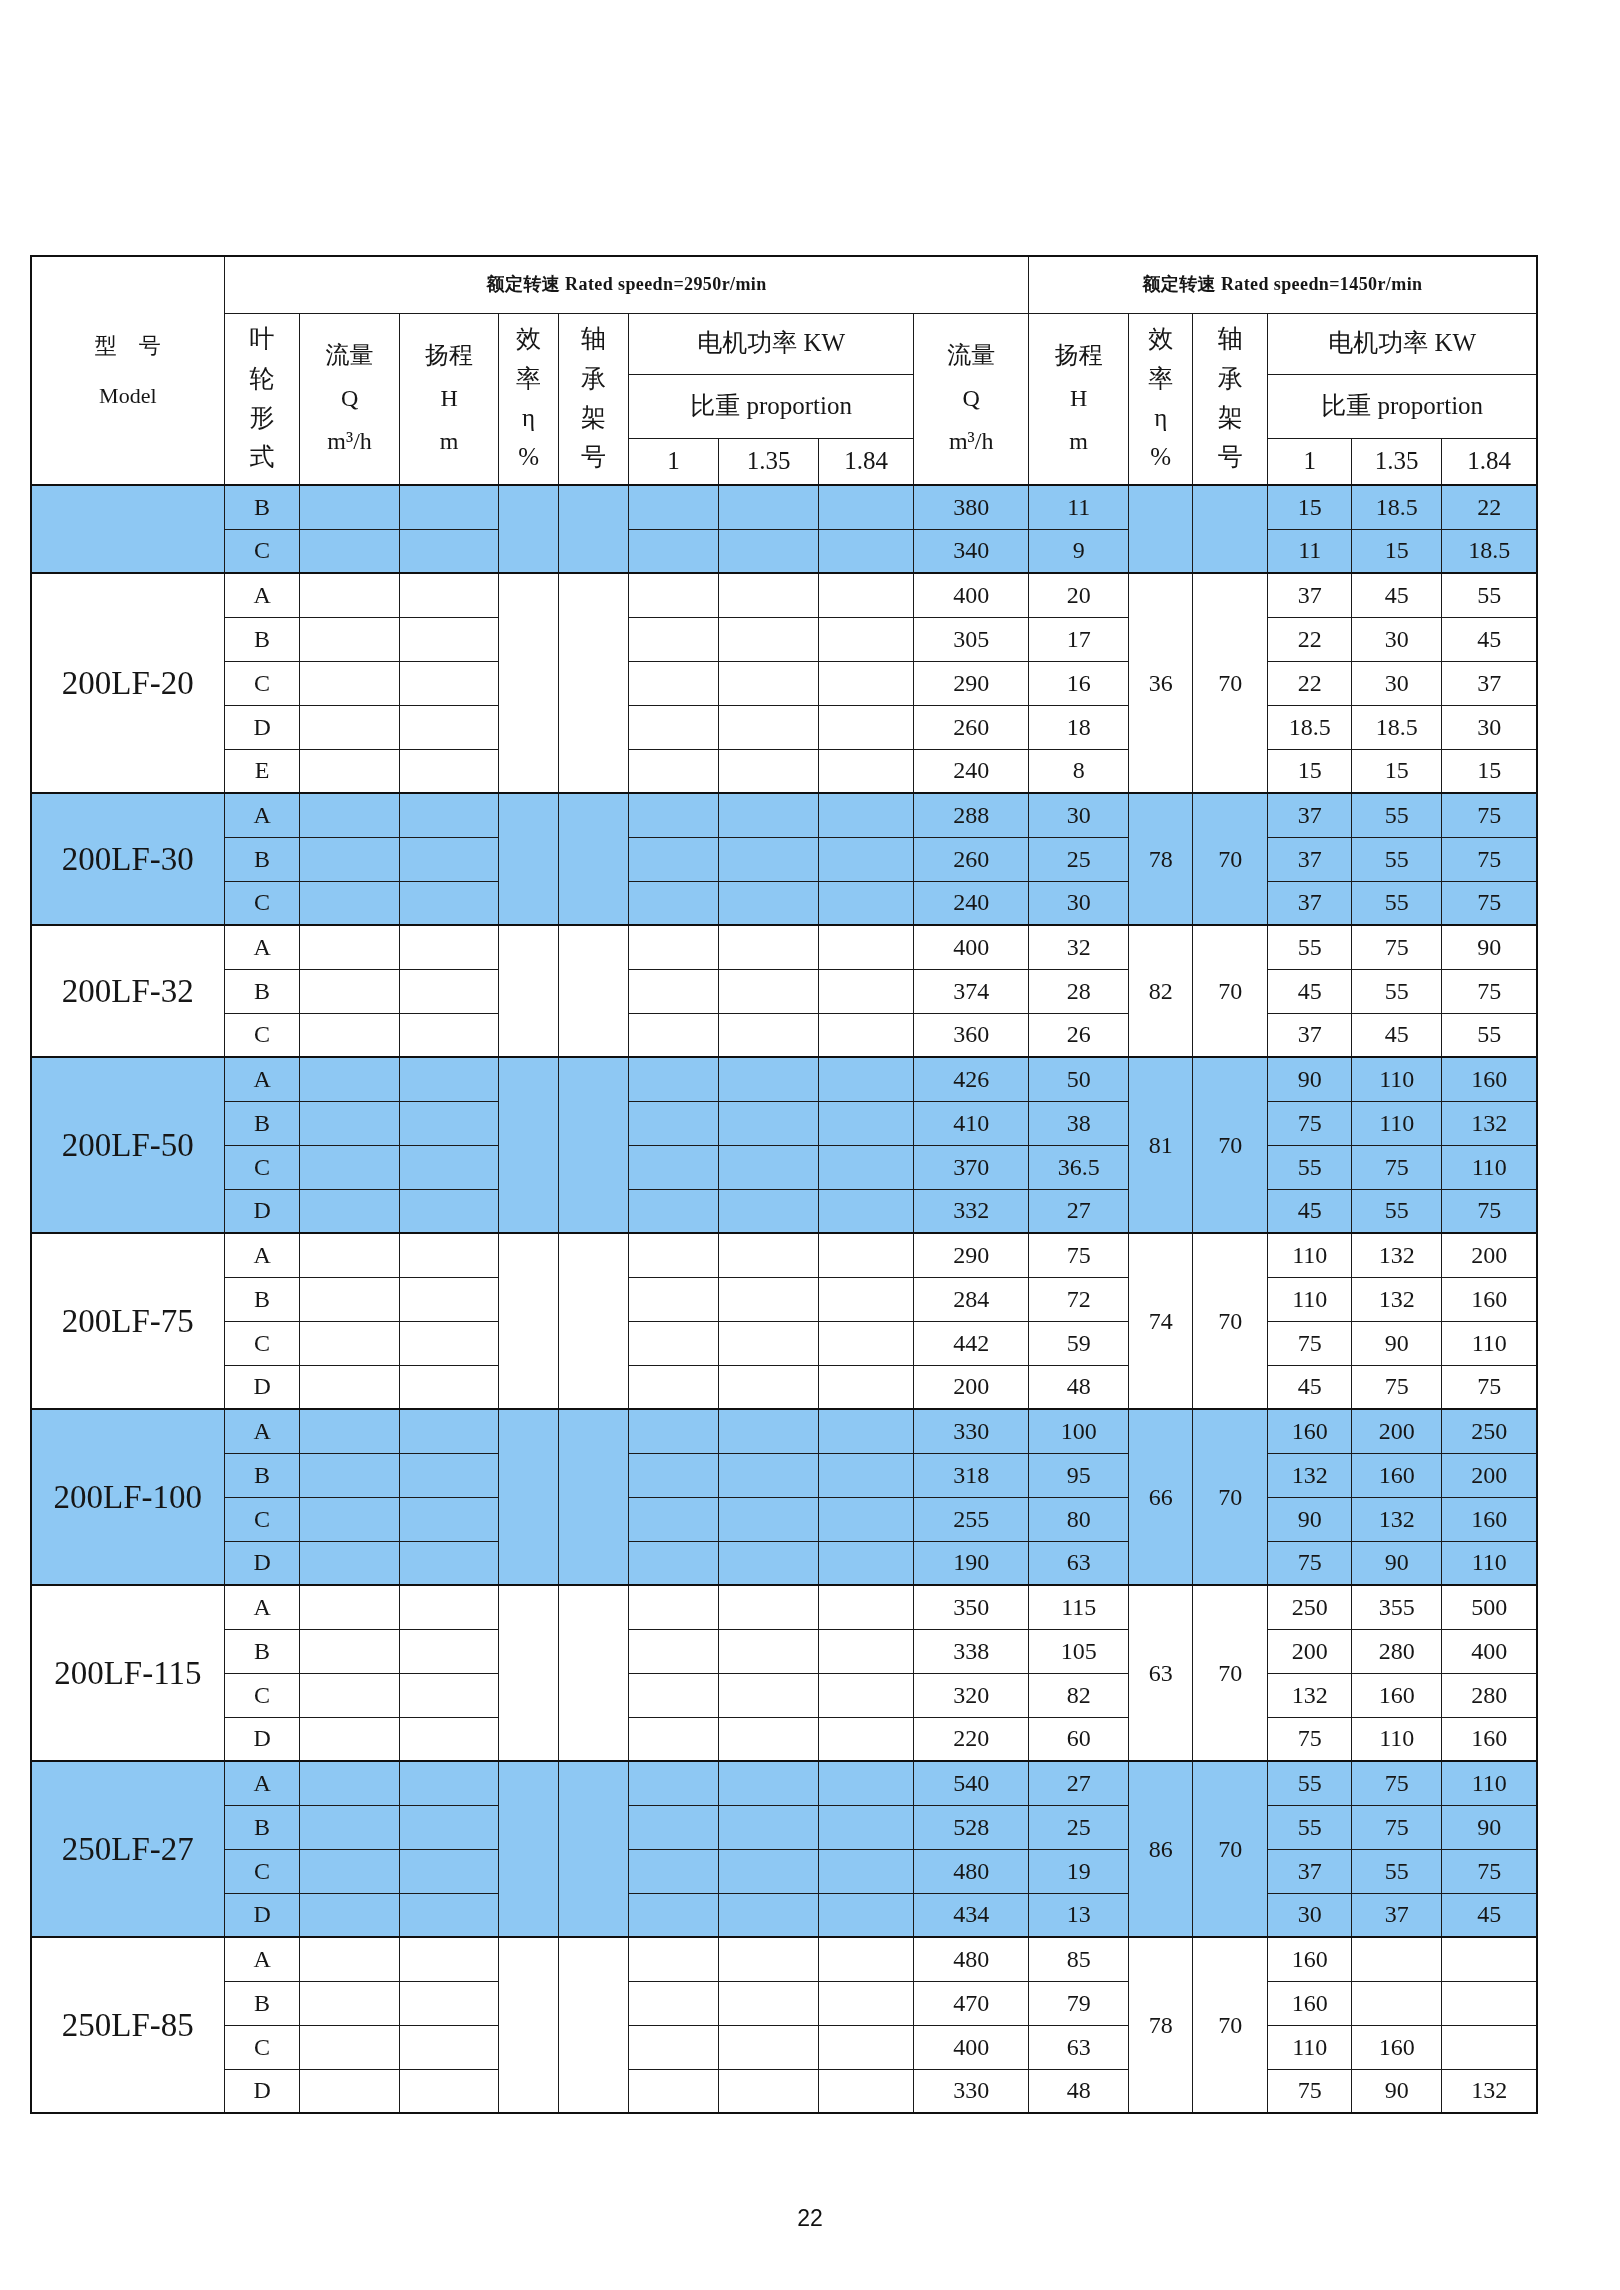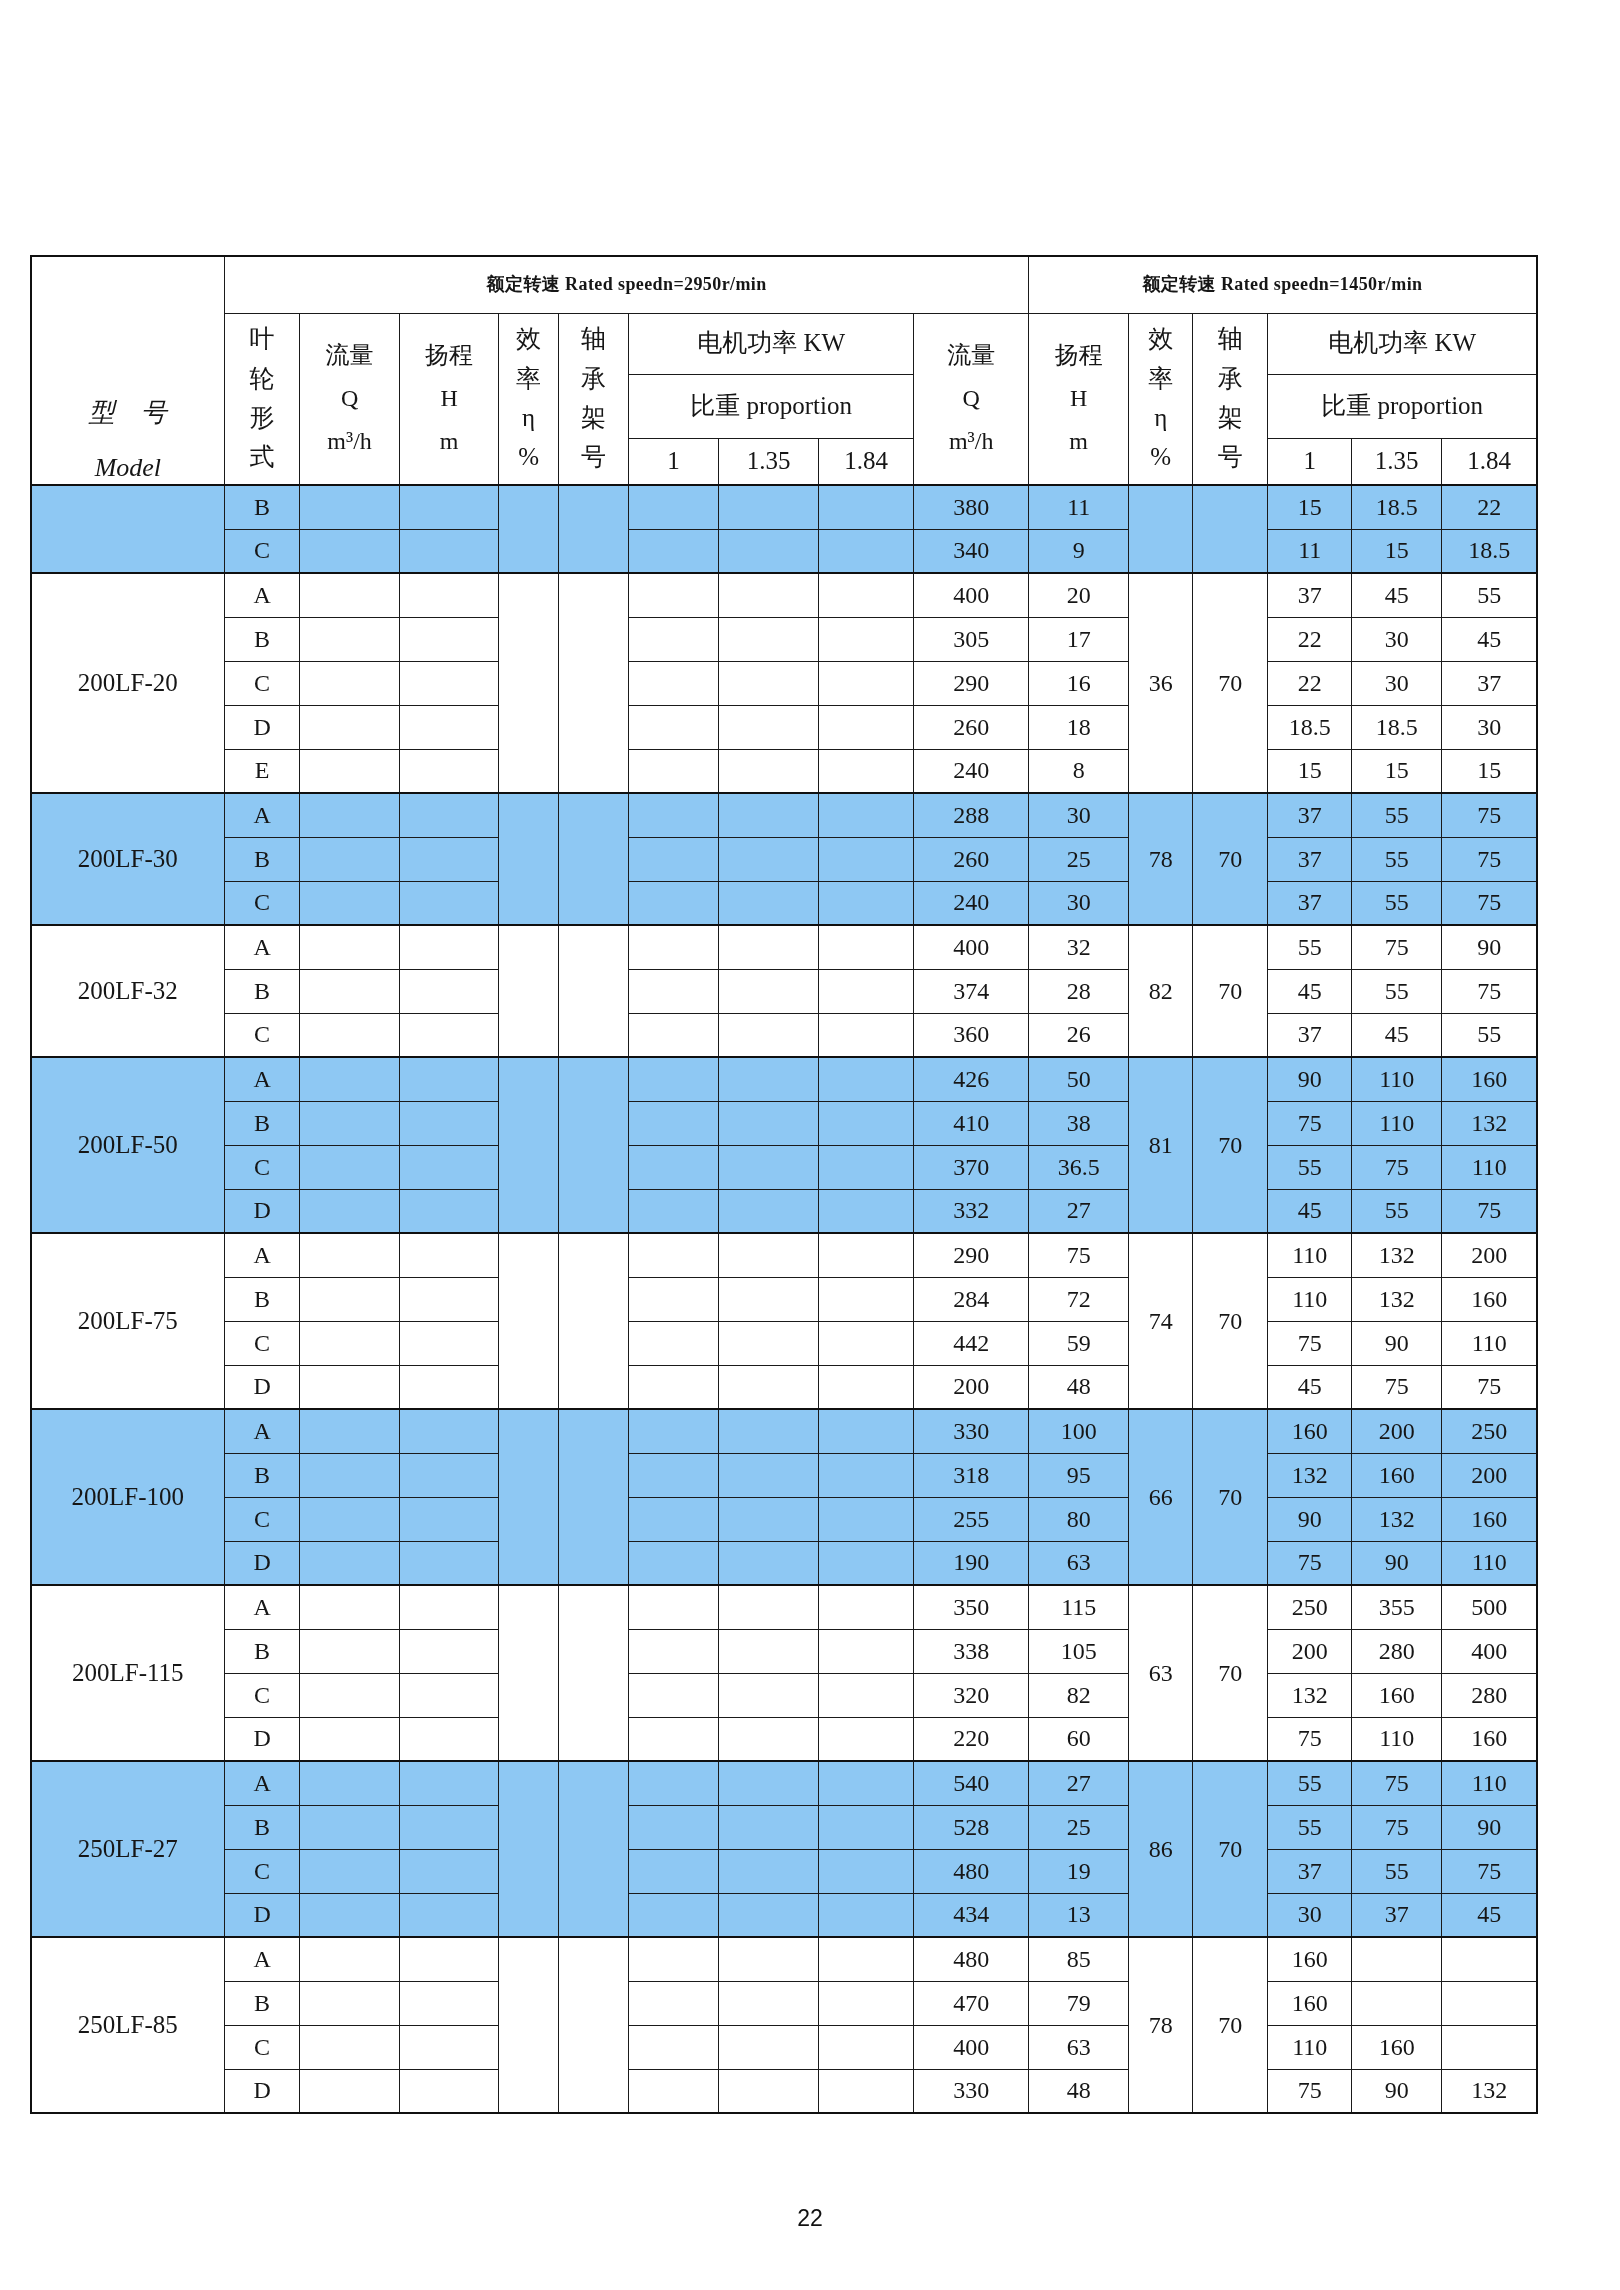--- a/index.html
+++ b/index.html
@@ -12,30 +12,30 @@
   td{border:1.8px solid #1a1a1a;text-align:center;vertical-align:middle;
      padding:0;overflow:hidden;}
 
   thead td{font-size:25px;line-height:1.15;}
   tr.title-row{height:57px;}
   td.section-title{font-size:18px;font-weight:700;letter-spacing:0.4px;}
   tr.hrow2{height:61px;}
   tr.hrow3{height:64px;}
   tr.hrow4{height:47px;}
 
-  .mwrap{display:flex;flex-direction:column;justify-content:flex-end;
-         align-items:center;gap:25px;height:224px;font-size:26px;font-style:italic;}
+  .mwrap{display:flex;flex-direction:column;justify-content:center;
+         align-items:center;gap:25px;height:224px;font-size:22px;}
   .vwrap{display:flex;flex-direction:column;justify-content:space-evenly;
          align-items:center;height:168px;font-size:25px;}
   .lwrap{display:flex;flex-direction:column;justify-content:space-evenly;
          align-items:center;height:144px;font-size:24px;}
 
   tbody tr{height:44px;}
   tbody td{font-size:24px;}
-  tbody td.model-cell{font-size:25px;}
+  tbody td.model-cell{font-size:33px;}
   tbody tr.block-start td{border-top:2.7px solid #101010;}
   td.hl{background:#8ec8f3;}
 
   .page-number{position:absolute;top:2205px;left:0;width:1620px;
      text-align:center;font-size:23px;
      font-family:"Liberation Sans",sans-serif;color:#111;}
 </style>
 </head>
 <body>
 

